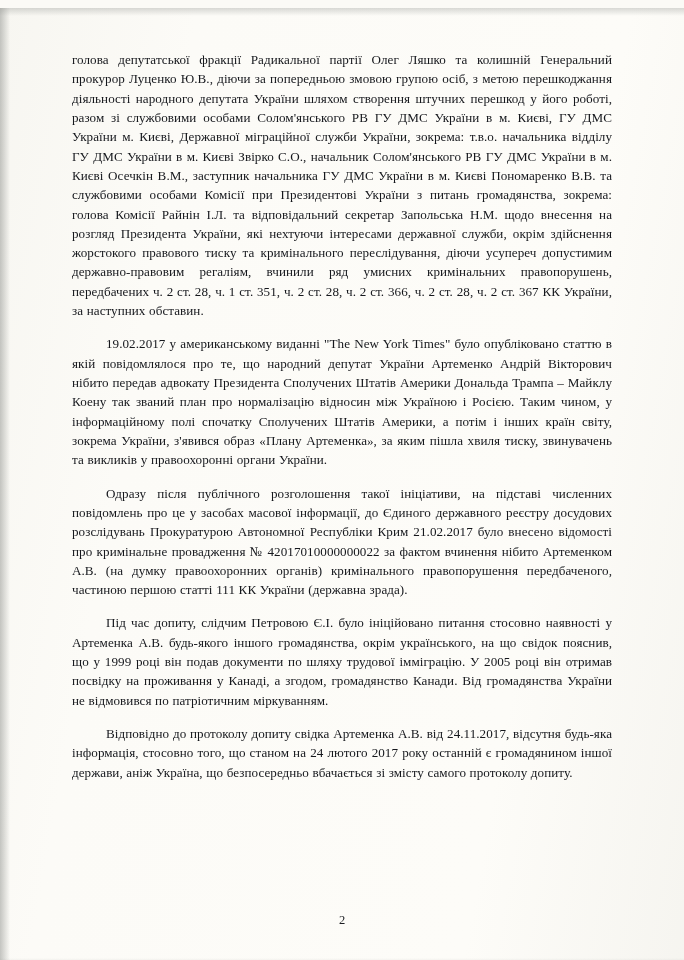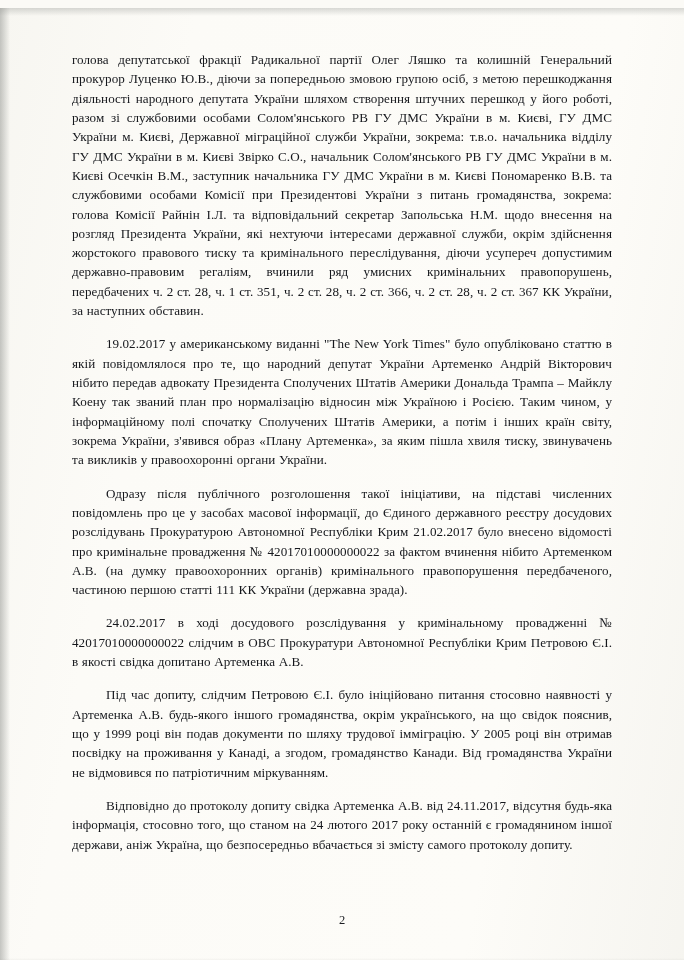--- a/index.html
+++ b/index.html
@@ -90,20 +90,19 @@
   <div class="page-inner">
     <div class="edge-top"></div>
     <div class="edge-left"></div>
     <div class="edge-right"></div>
     <div class="edge-bottom"></div>
 
     <div class="content">
       <p class="para">голова депутатської фракції Радикальної партії Олег Ляшко та колишній Генеральний прокурор Луценко Ю.В., діючи за попередньою змовою групою осіб, з метою перешкоджання діяльності народного депутата України шляхом створення штучних перешкод у його роботі, разом зі службовими особами Солом'янського РВ ГУ ДМС України в м. Києві, ГУ ДМС України м. Києві, Державної міграційної служби України, зокрема: т.в.о. начальника відділу ГУ ДМС України в м. Києві Звірко С.О., начальник Солом'янського РВ ГУ ДМС України в м. Києві Осечкін В.М., заступник начальника ГУ ДМС України в м. Києві Пономаренко В.В. та службовими особами Комісії при Президентові України з питань громадянства, зокрема: голова Комісії Райнін І.Л. та відповідальний секретар Запольська Н.М. щодо внесення на розгляд Президента України, які нехтуючи інтересами державної служби, окрім здійснення жорстокого правового тиску та кримінального переслідування, діючи усупереч допустимим державно-правовим регаліям, вчинили ряд умисних кримінальних правопорушень, передбачених ч. 2 ст. 28, ч. 1 ст. 351, ч. 2 ст. 28, ч. 2 ст. 366, ч. 2 ст. 28, ч. 2 ст. 367 КК України, за наступних обставин.</p>
       <p class="para indent">19.02.2017 у американському виданні "The New York Times" було опубліковано статтю в якій повідомлялося про те, що народний депутат України Артеменко Андрій Вікторович нібито передав адвокату Президента Сполучених Штатів Америки Дональда Трампа – Майклу Коену так званий план про нормалізацію відносин між Україною і Росією. Таким чином, у інформаційному полі спочатку Сполучених Штатів Америки, а потім і інших країн світу, зокрема України, з'явився образ «Плану Артеменка», за яким пішла хвиля тиску, звинувачень та викликів у правоохоронні органи України.</p>
       <p class="para indent">Одразу після публічного розголошення такої ініціативи, на підставі численних повідомлень про це у засобах масової інформації, до Єдиного державного реєстру досудових розслідувань Прокуратурою Автономної Республіки Крим 21.02.2017 було внесено відомості про кримінальне провадження № 42017010000000022 за фактом вчинення нібито Артеменком А.В. (на думку правоохоронних органів) кримінального правопорушення передбаченого, частиною першою статті 111 КК України (державна зрада).</p>
-      <p class="para indent">24.02.2017 в ході досудового розслідування у кримінальному провадженні № 42017010000000022 слідчим в ОВС Прокуратури Автономної Республіки Крим Петровою Є.І. в якості свідка допитано Артеменка А.В.</p>
       <p class="para indent">Під час допиту, слідчим Петровою Є.І. було ініційовано питання стосовно наявності у Артеменка А.В. будь-якого іншого громадянства, окрім українського, на що свідок пояснив, що у 1999 році він подав документи по шляху трудової імміграцію. У 2005 році він отримав посвідку на проживання у Канаді, а згодом, громадянство Канади. Від громадянства України не відмовився по патріотичним міркуванням.</p>
       <p class="para indent">Відповідно до протоколу допиту свідка Артеменка А.В. від 24.11.2017, відсутня будь-яка інформація, стосовно того, що станом на 24 лютого 2017 року останній є громадянином іншої держави, аніж Україна, що безпосередньо вбачається зі змісту самого протоколу допиту.</p>
     </div>
 
     <div class="page-number">2</div>
   </div>
 </div>
 
 </body></html>

